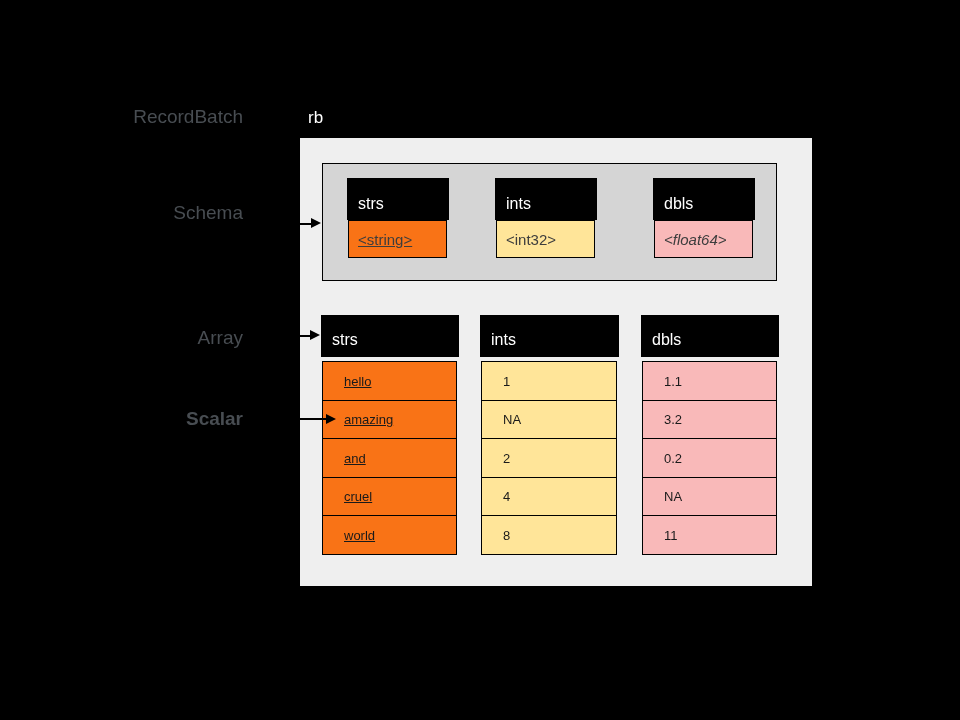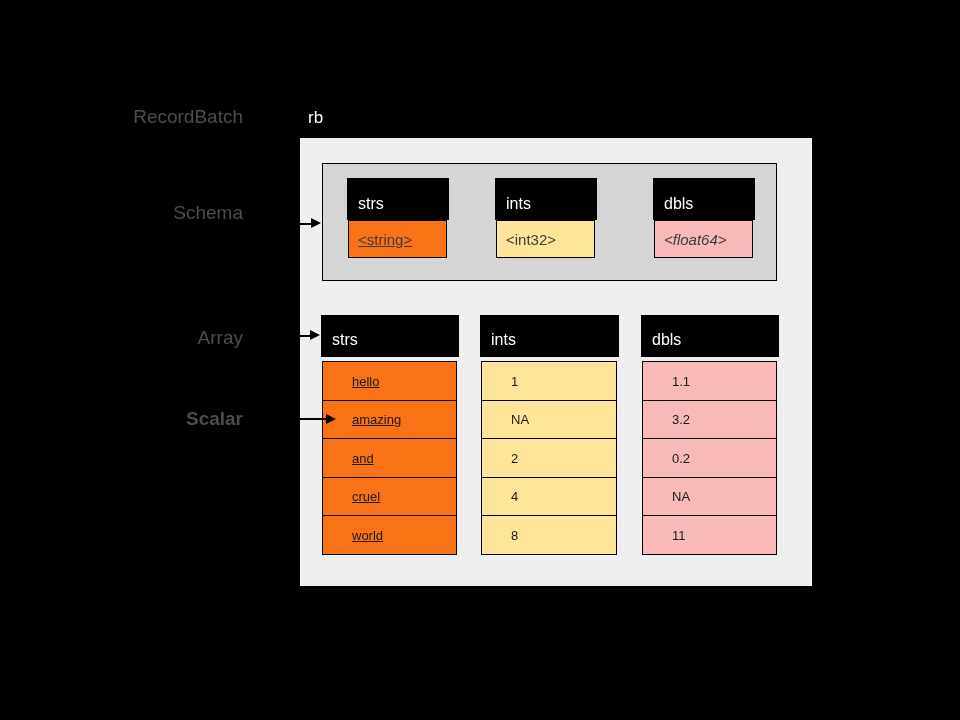--- a/index.html
+++ b/index.html
@@ -40,21 +40,21 @@
     position:absolute;top:315px;height:42px;background:#000;color:#fff;
     font-size:16px;display:flex;align-items:flex-end;
     padding:0 0 8px 11px;box-sizing:border-box;
   }
   .ah0{left:321px;width:138px;} .ah1{left:480px;width:139px;} .ah2{left:641px;width:138px;}
 
   .array-cells{position:absolute;top:361px;}
   .ac0{left:322px;width:135px;} .ac1{left:481px;width:136px;} .ac2{left:642px;width:135px;}
   .cell{
     height:40px;border:1.5px solid #000;box-sizing:border-box;
-    display:flex;align-items:center;padding-left:29px;
+    display:flex;align-items:center;padding-left:21px;
     font-size:13px;color:#1a1a1a;background:#fff;
   }
   .cell + .cell{margin-top:-1.5px;}
 
   .bg-blue{background:#f97316;text-decoration:underline;}
   .bg-yellow{background:#ffe599;}
   .bg-pink{background:#f9b9b9;}
 
   .arrow{position:absolute;height:11px;}
   .a-line{position:absolute;left:0;top:4.5px;height:2px;background:#000;}

